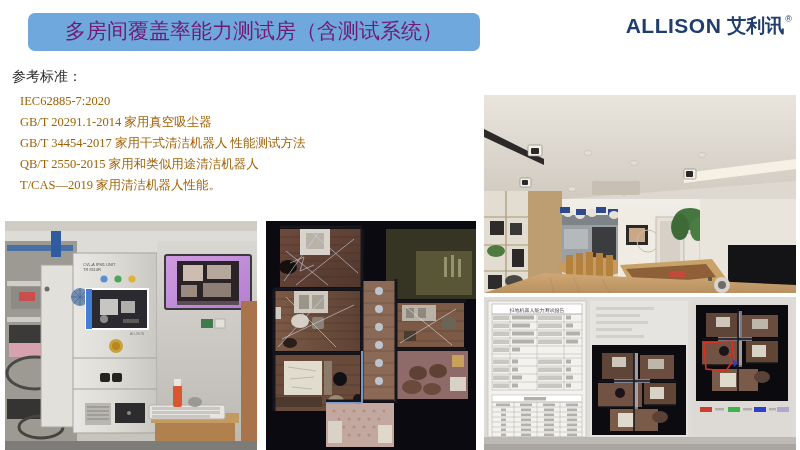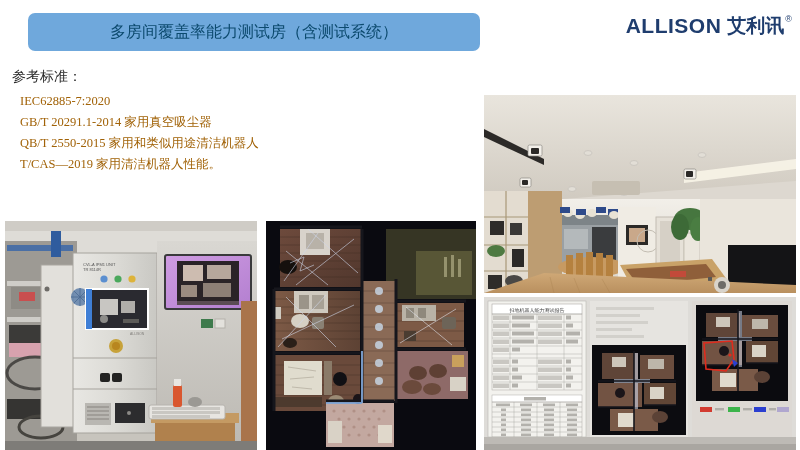--- a/index.html
+++ b/index.html
@@ -22,24 +22,24 @@
     top: 13px;
     width: 452px;
     height: 38px;
     background: #6fa8dc;
     border-radius: 7px;
     display: flex;
     align-items: center;
     justify-content: center;
   }
   #title-banner .title-text {
-    font-family: Liberation Serif, serif;
-    font-size: 16px;
+    font-family: Liberation Mono, monospace;
+    font-size: 21px;
     font-weight: 400;
-    color: #0c4a6e;
+    color: #701a75;
     letter-spacing: 0px;
     white-space: nowrap;
     line-height: 1;
   }
 
   
   #brand-logo {
     position: absolute;
     right: 8px;
     top: 13px;
@@ -124,20 +124,21 @@
   <span class="logo-latin">ALLISON</span>
   <span class="logo-cn">艾利讯</span>
   <span class="logo-reg">®</span>
 </div>
 
 <div id="standards-block">
   <div class="std-heading">参考标准：</div>
   <ul class="std-list">
     <li class="std-item">IEC62885-7:2020</li>
     <li class="std-item">GB/T 20291.1-2014 家用真空吸尘器</li>
+    <li class="std-item">GB/T 34454-2017 家用干式清洁机器人 性能测试方法</li>
     <li class="std-item">QB/T 2550-2015 家用和类似用途清洁机器人</li>
     <li class="std-item">T/CAS—2019 家用清洁机器人性能。</li>
   </ul>
 </div>
 
 <div class="photo" id="photo-test-cabinet">
   <svg viewBox="0 0 252 229" preserveAspectRatio="none">
     <defs>
       <linearGradient id="wallg" x1="0" y1="0" x2="0" y2="1">
         <stop offset="0" stop-color="#d9d7d2"></stop>

